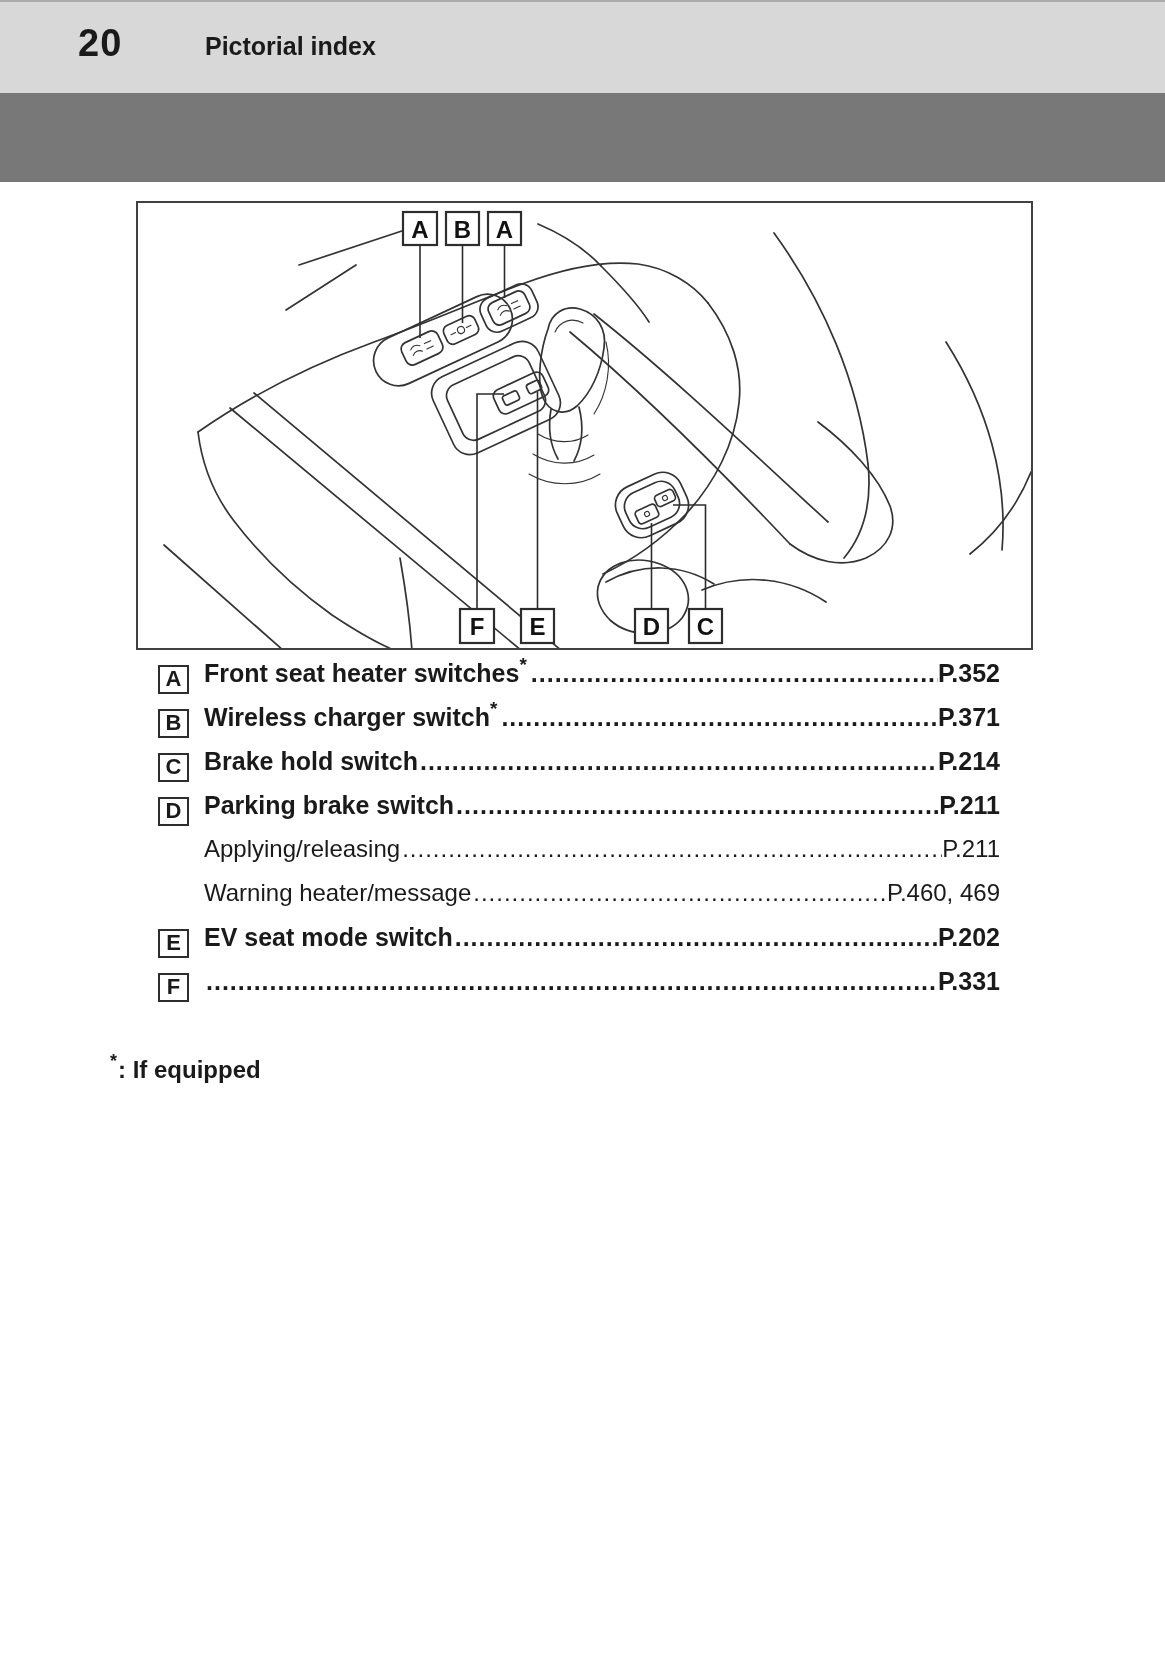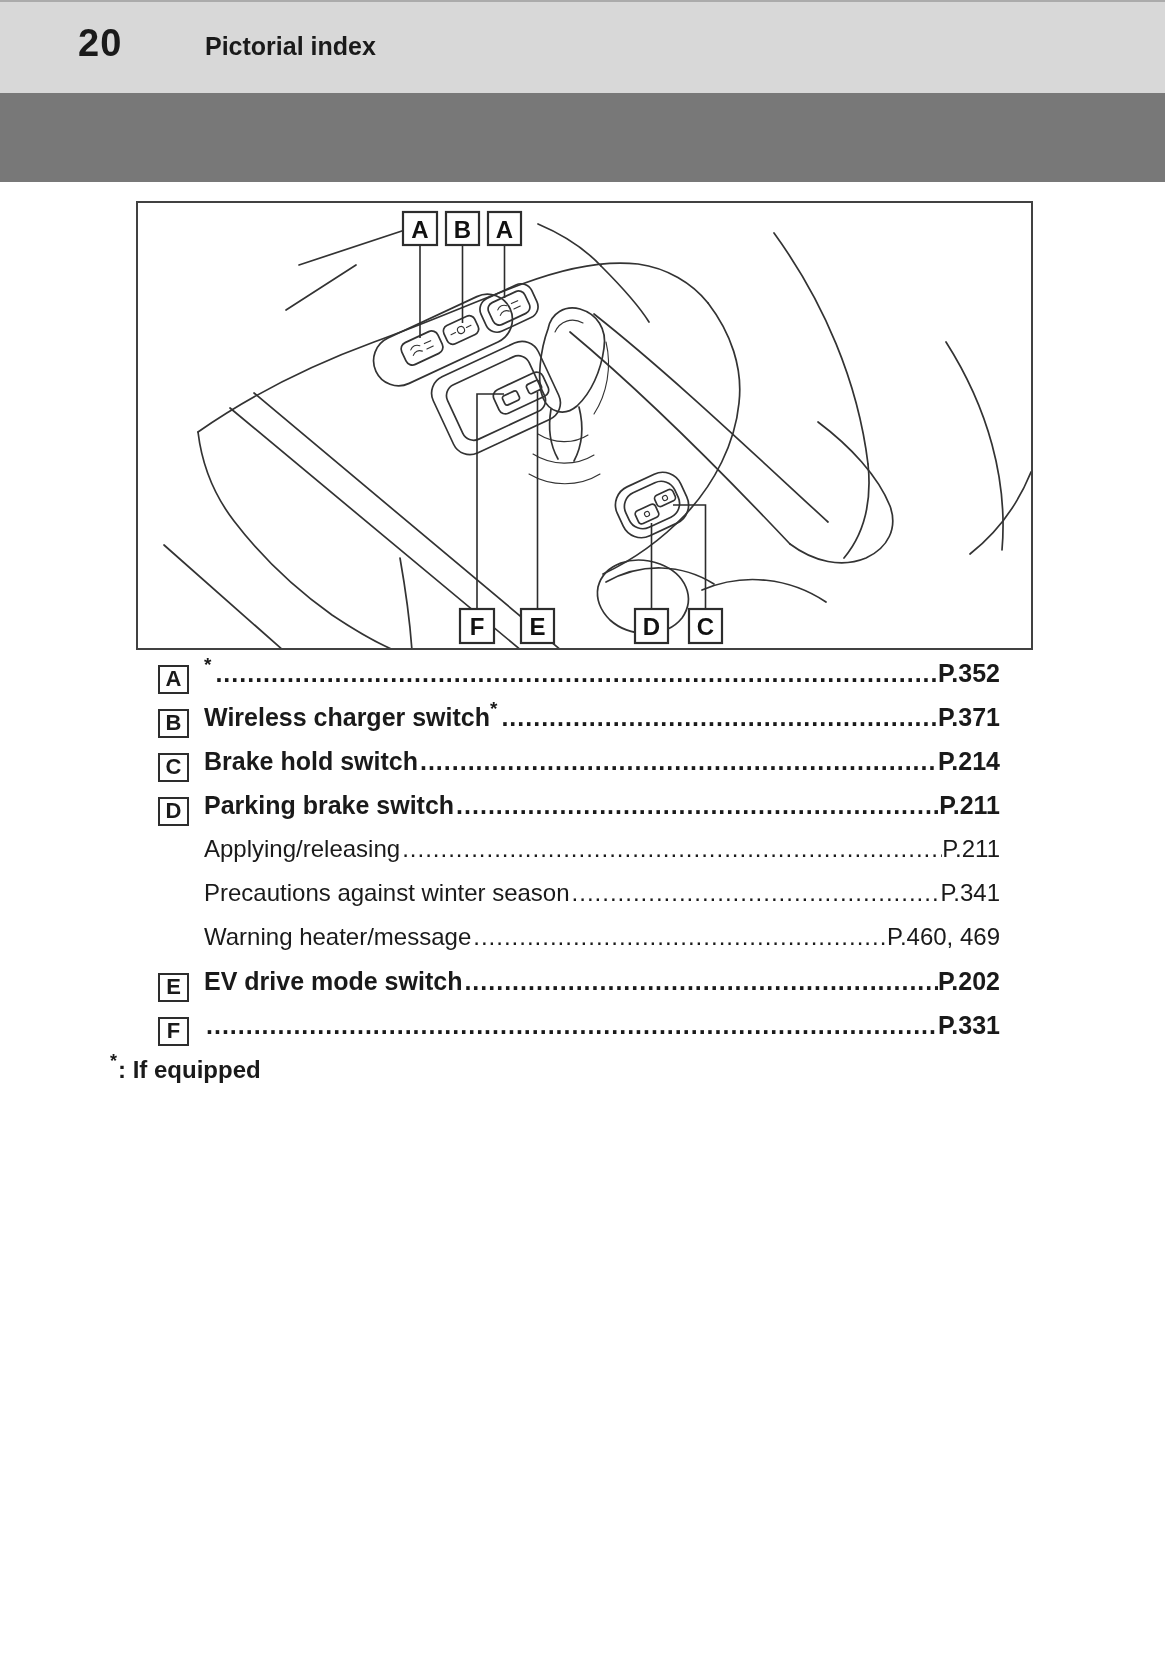--- a/index.html
+++ b/index.html
@@ -237,20 +237,21 @@
     </g>
   </svg>
 </figure>
 
 <section class="index-list">
   <div id="rows">
   <div class="row">
     <span class="tag">
           <span class="tag-letter">A</span>
         </span>
+    <span class="title">Front seat heater switches</span>
     <span class="ast">*</span>
     <span class="dots"></span>
     <span class="pg">P.352</span>
   </div>
 
   <div class="row">
     <span class="tag">
           <span class="tag-letter">B</span>
         </span>
     <span class="title">Wireless charger switch</span>
@@ -282,45 +283,36 @@
   <div class="row sub">
     <span class="tag hidden">
           <span class="tag-letter"></span>
         </span>
     <span class="title">Applying/releasing</span>
 
     <span class="dots"></span>
     <span class="pg">P.211</span>
   </div>
 
+
   <div class="row sub">
     <span class="tag hidden">
           <span class="tag-letter"></span>
         </span>
-    <span class="title">Precautions against winter season</span>
-
-    <span class="dots"></span>
-    <span class="pg">P.341</span>
-  </div>
-
-  <div class="row sub">
-    <span class="tag hidden">
-          <span class="tag-letter"></span>
-        </span>
     <span class="title">Warning heater/message</span>
 
     <span class="dots"></span>
     <span class="pg">P.460, 469</span>
   </div>
 
   <div class="row">
     <span class="tag">
           <span class="tag-letter">E</span>
         </span>
-    <span class="title">EV drive mode switch</span>
+    <span class="title">EV seat mode switch</span>
 
     <span class="dots"></span>
     <span class="pg">P.202</span>
   </div>
 
   <div class="row">
     <span class="tag">
           <span class="tag-letter">F</span>
         </span>
 

